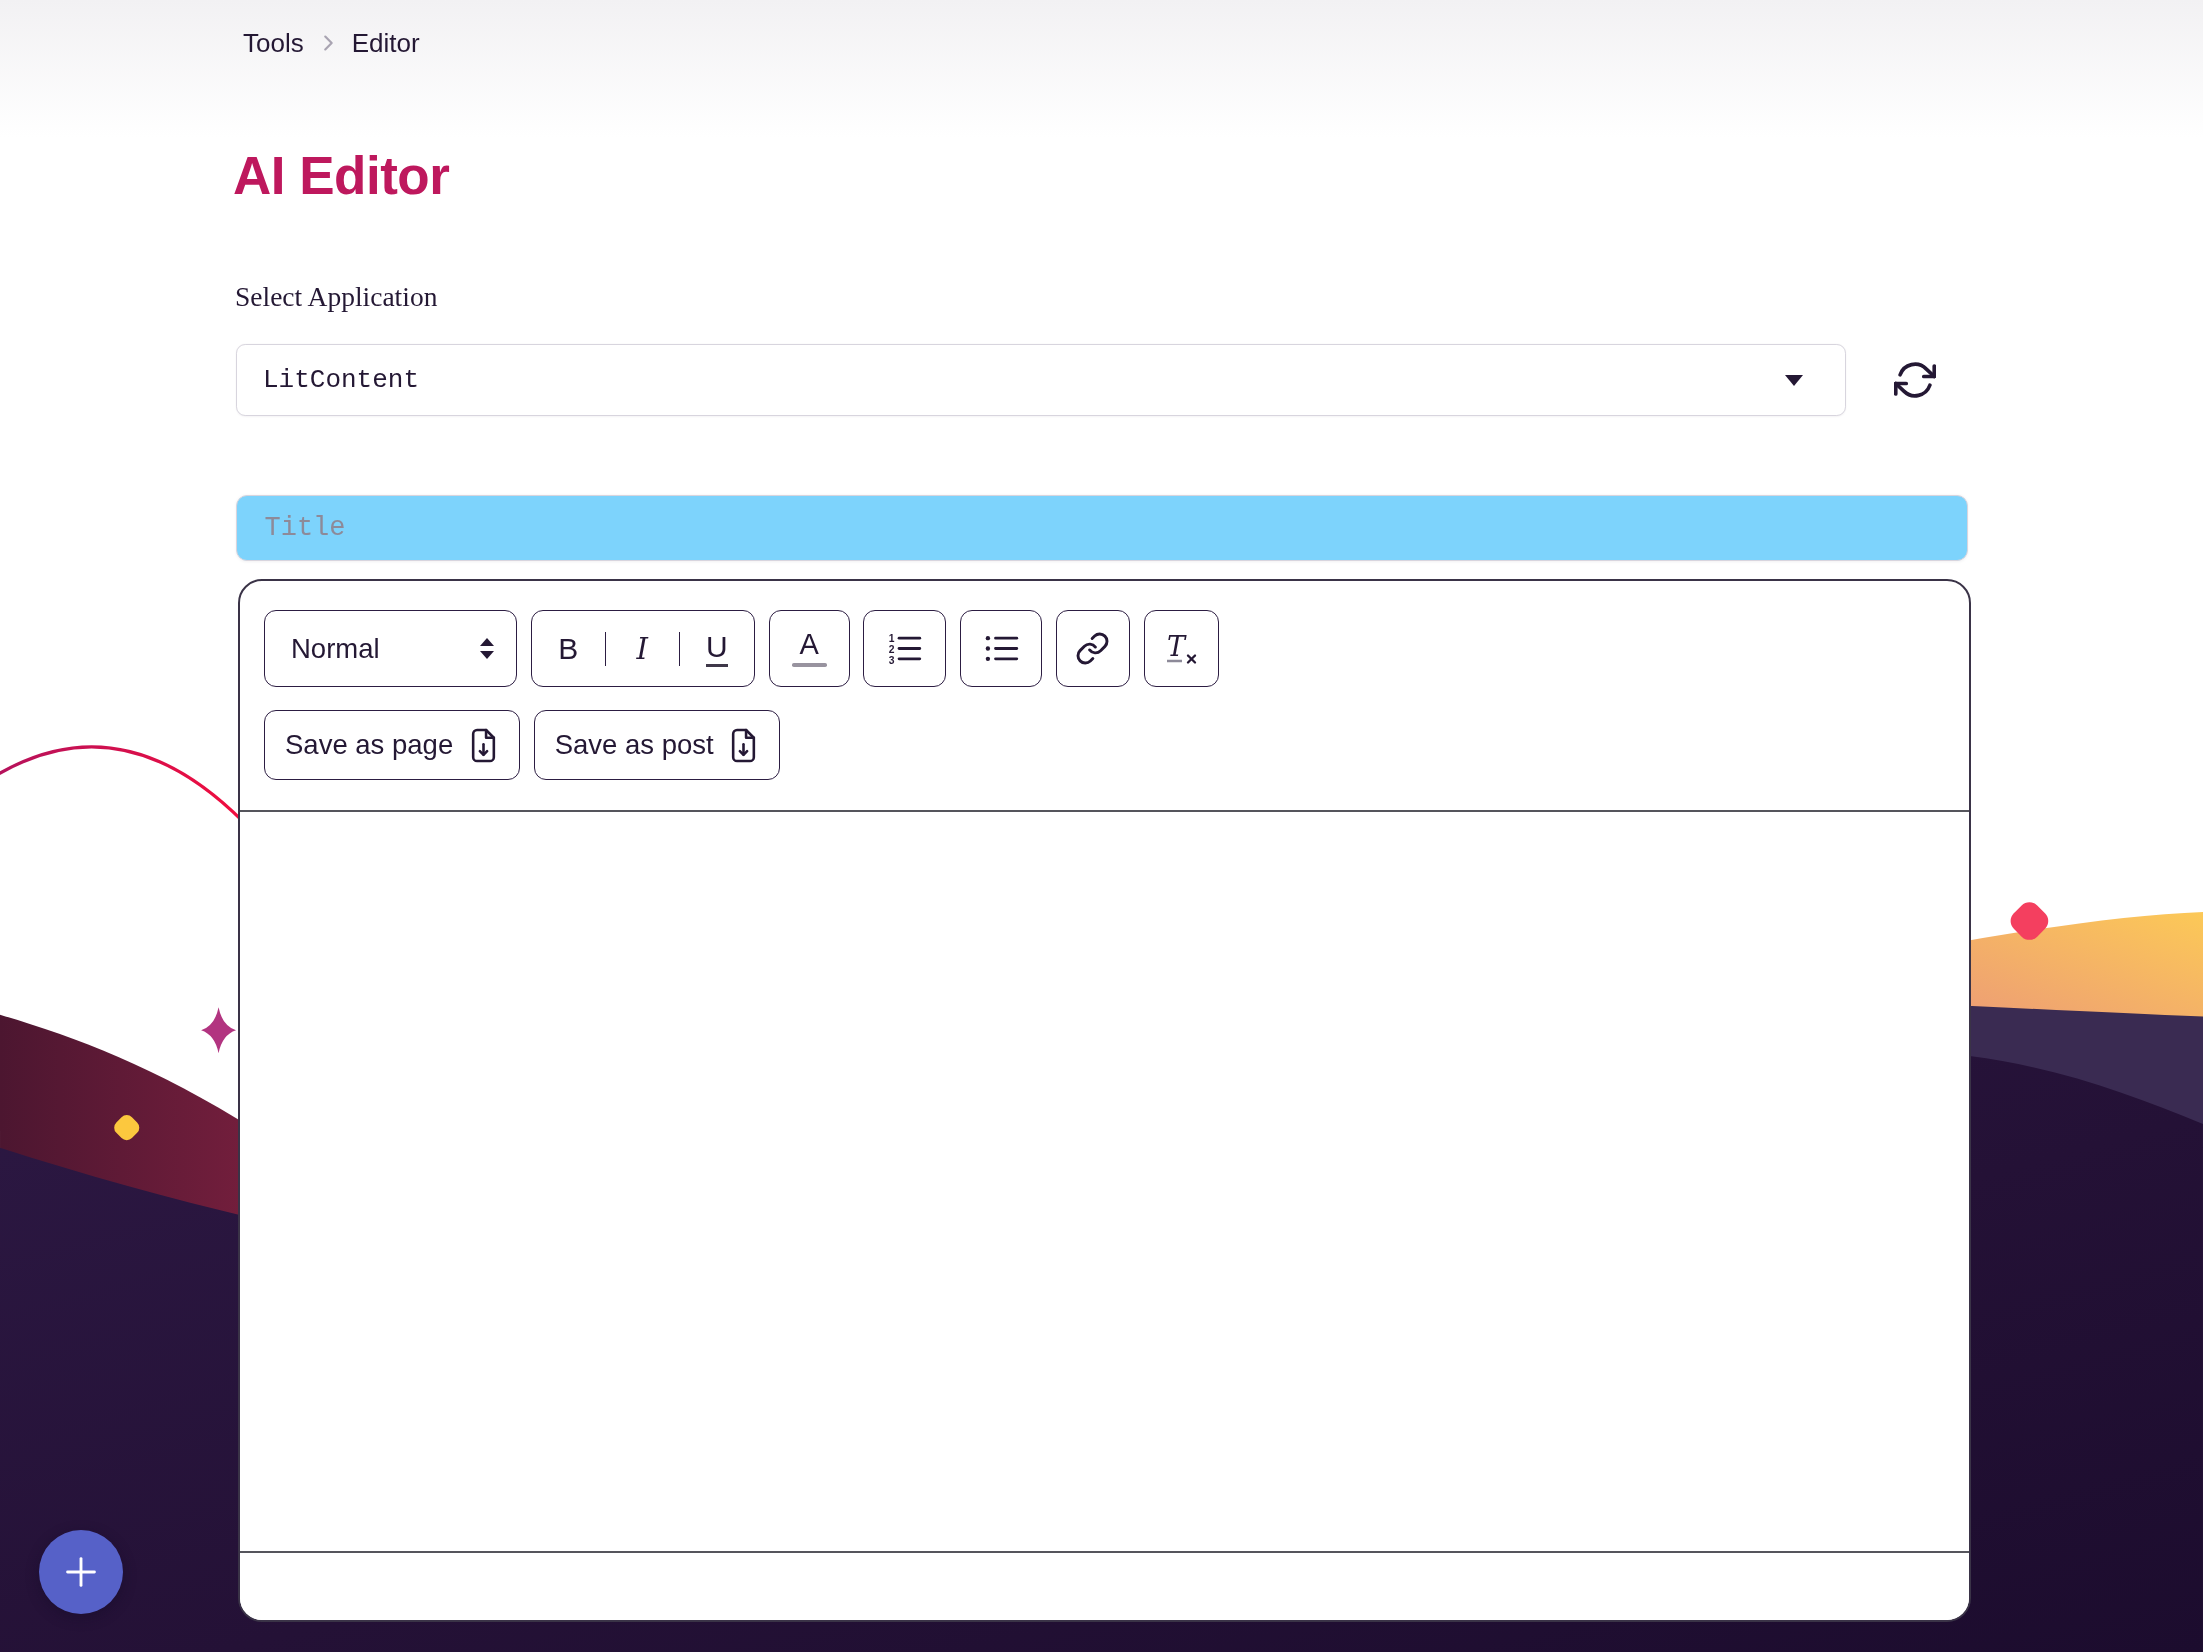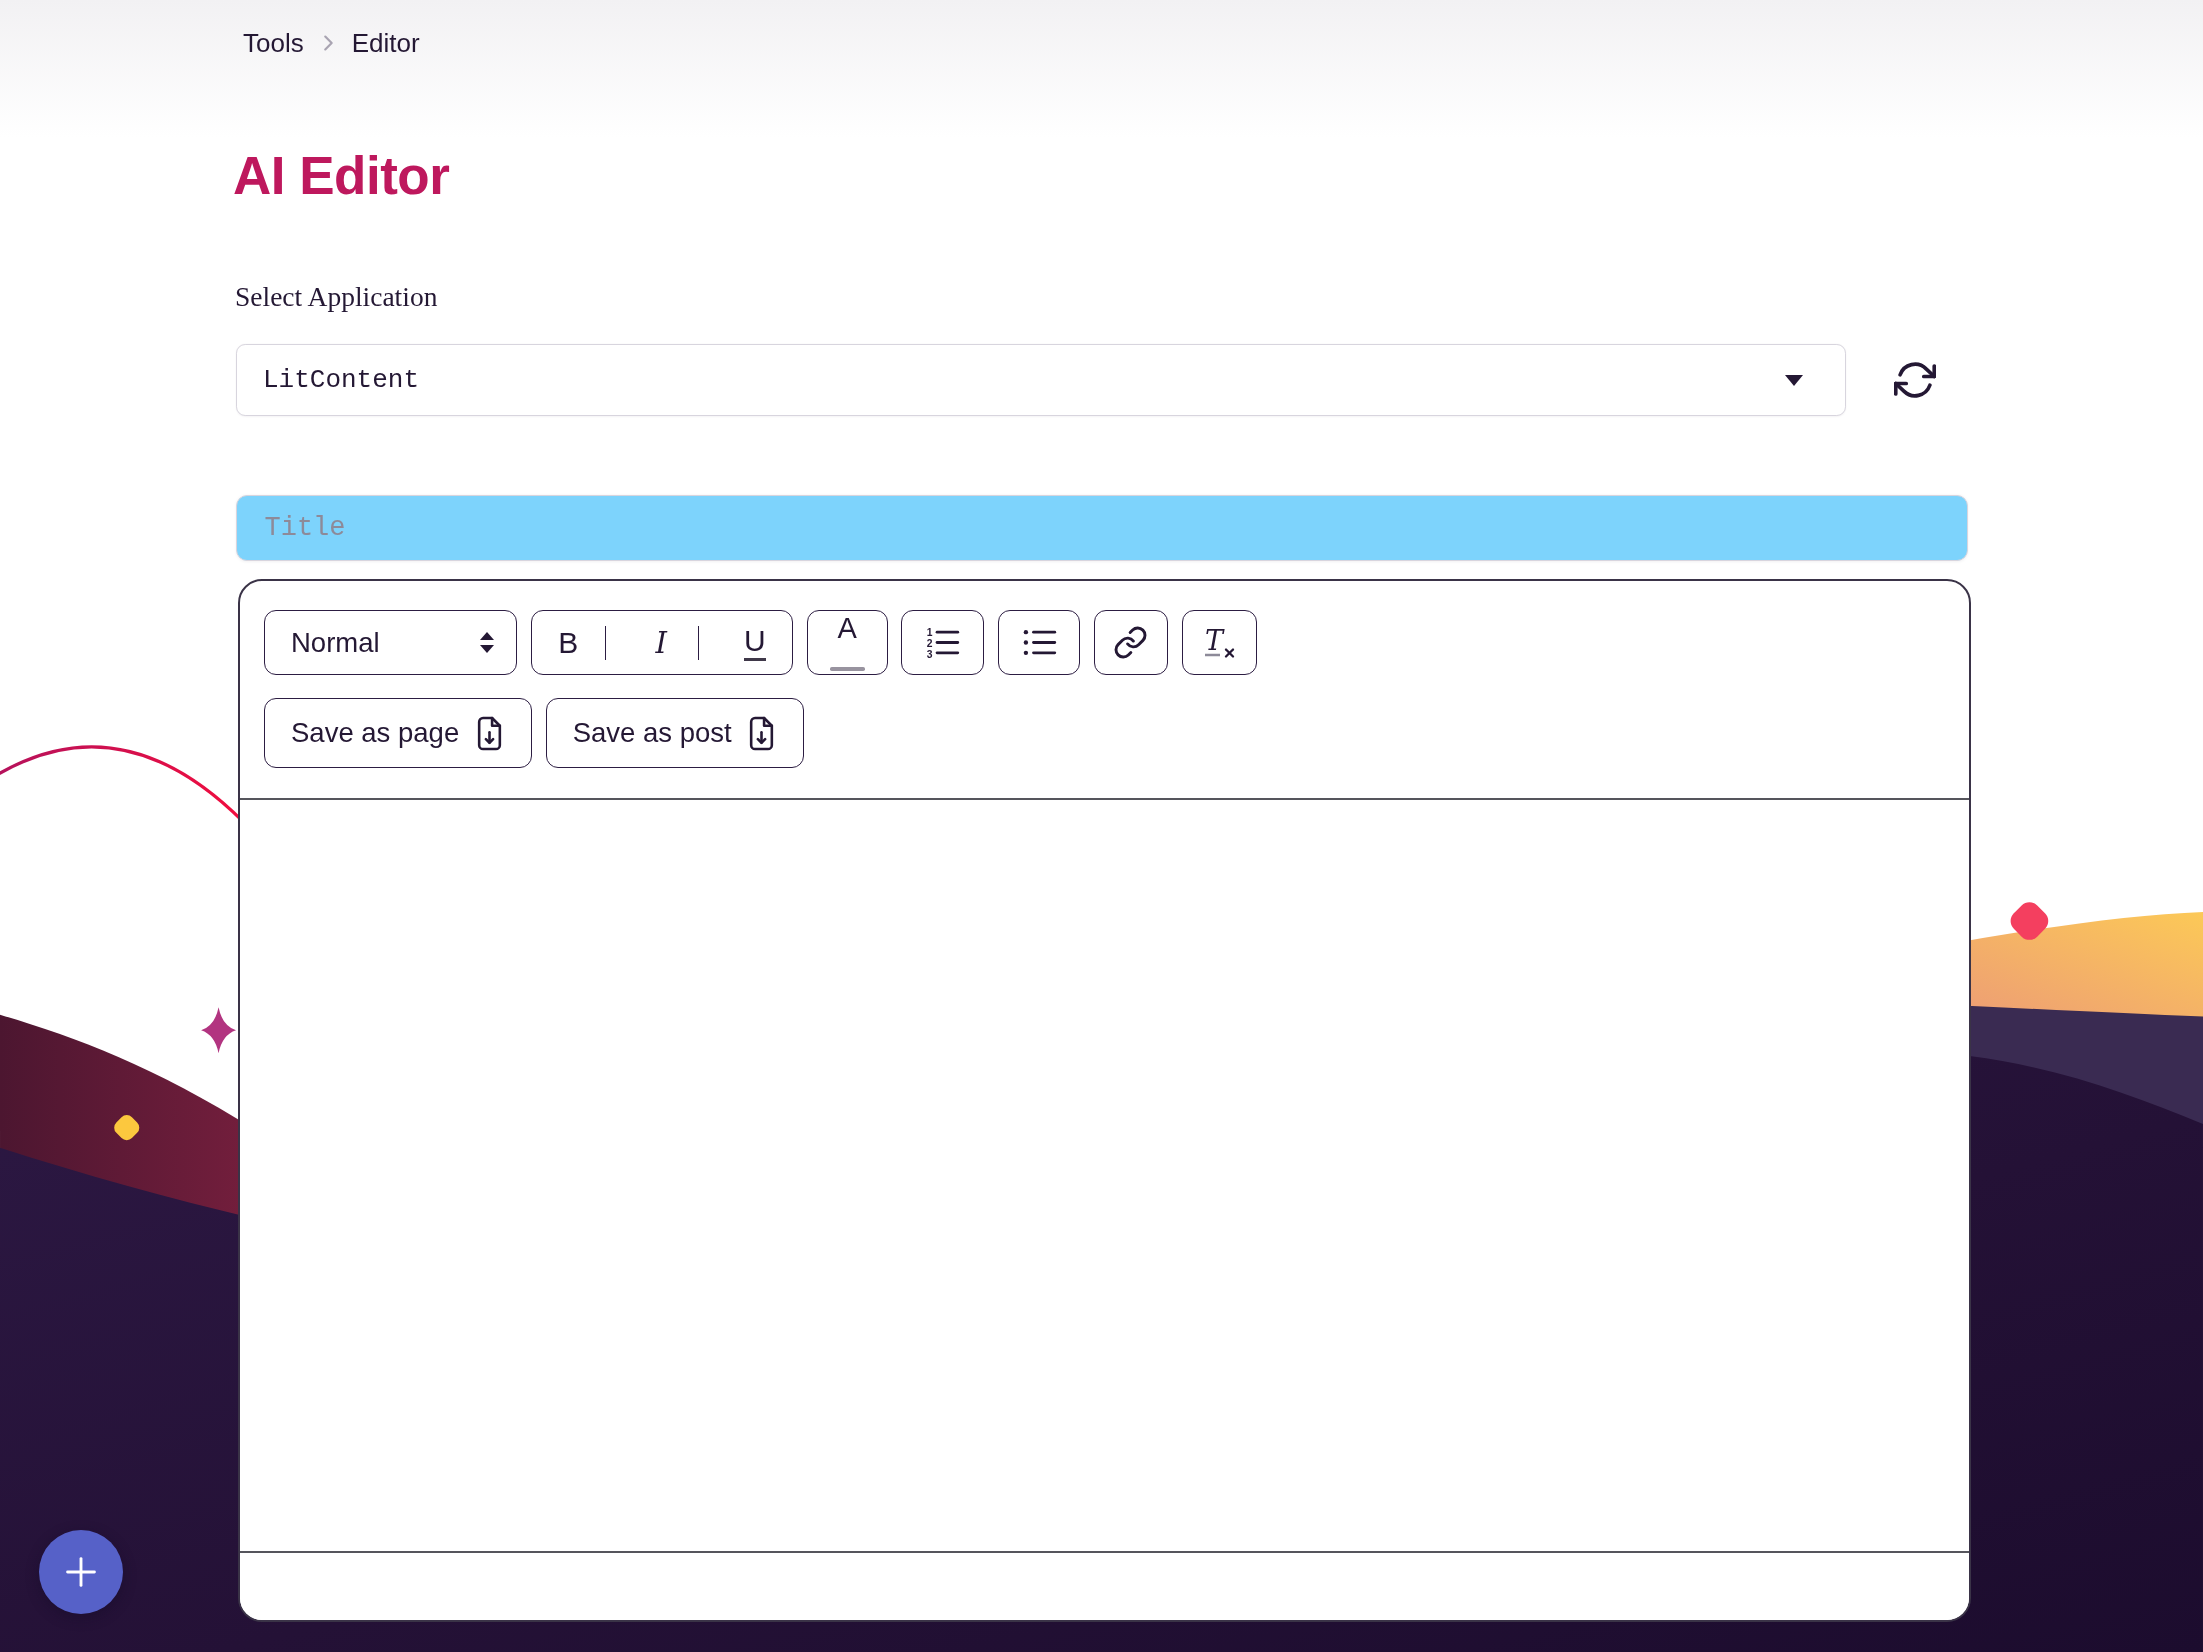--- a/index.html
+++ b/index.html
@@ -57,21 +57,21 @@
     position:absolute; left:238px; top:579px; width:1733px; height:1043px;
     background:#ffffff; border:2.3px solid #3a3347; border-radius:24px;
     display:flex; flex-direction:column; overflow:hidden;
   }
   .toolbar { padding:29px 24px 30px 24px; }
   .tb-row { display:flex; align-items:stretch; gap:13.8px; }
   .tb-row + .tb-row { margin-top:23px; }
   .tb {
     background:#ffffff; border:1.8px solid #2c1d42; border-radius:12px;
     color:#241834; display:flex; align-items:center; justify-content:center;
-    font-family:"Liberation Sans", sans-serif; cursor:pointer; height:65px;gap:19px;
+    font-family:"Liberation Sans", sans-serif; cursor:pointer; height:77px;
   }
   .style-select { width:253px; justify-content:space-between; padding:0 22px 0 26px; font-size:27.5px; }
   .dual-caret { display:flex; flex-direction:column; gap:4.6px; align-items:center; }
   .dual-caret i { display:block; width:0; height:0; border-left:7.3px solid transparent; border-right:7.3px solid transparent; }
   .dual-caret .up { border-bottom:8.3px solid #241834; }
   .dual-caret .dn { border-top:8.3px solid #241834; }
   .btn-group { display:flex; padding:0; overflow:hidden; cursor:default; }
   .btn-group button {
     width:74px; background:none; border:none; border-right:1.4px solid #2c1d42;
     font-size:30px; color:#241834; cursor:pointer; display:flex; align-items:center; justify-content:center;
@@ -79,21 +79,21 @@
   }
   .btn-group button:last-child { border-right:none; }
   .glyph-b { font-weight:500; }
   .glyph-i { font-family:"DejaVu Serif", serif; font-style:italic; font-size:29px; }
   .glyph-u { border-bottom:3.2px solid #3f3849; padding-bottom:0.9px; }
   .icon-btn { width:81px; flex-direction:column; }
   .glyph-a { font-size:29px; line-height:1; }
   .a-underline { display:block; width:35px; height:3.7px; background:#98939f; margin-top:4.6px; border-radius:1.8px; }
   .w90 { width:83px; } .w89 { width:82px; } .w81 { width:74px; } .w82 { width:75px; }
   .rewriter { padding:0 27.5px; font-size:27.5px; }
-  .save-btn { height:70px; padding:0 26px; font-size:27.5px; gap:14.7px; }
+  .save-btn { height:70px; padding:0 20px; font-size:27.5px; gap:14.7px; }
 
   .divider { height:0; border-top:2.3px solid #55555c; }
   .editor-content { flex:1; background:#ffffff; cursor:text; }
   .editor-footer { height:67px; background:#ffffff; }
 
   
   .fab {
     position:absolute; left:39px; top:1530px; width:84px; height:84px; z-index:5;
     border-radius:50%; background:#5661c8; border:none; cursor:pointer;
     display:flex; align-items:center; justify-content:center;

